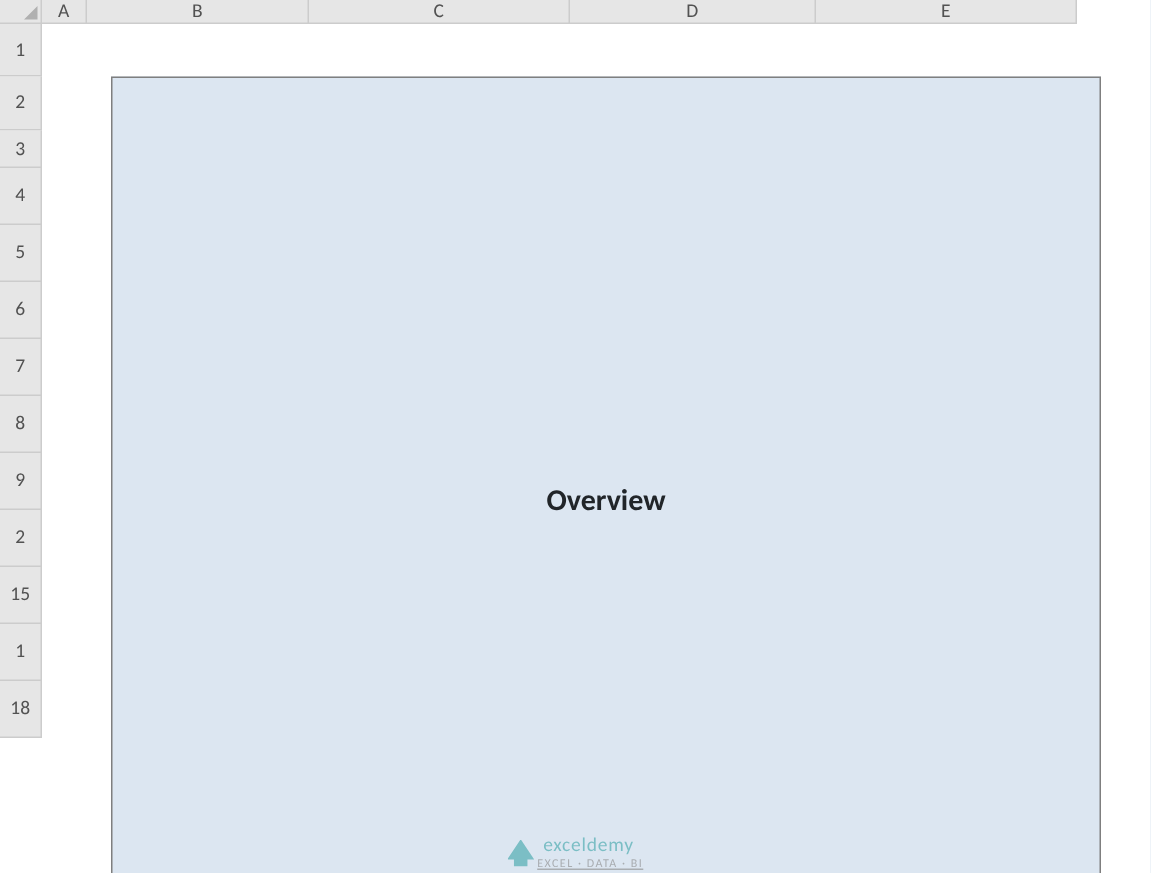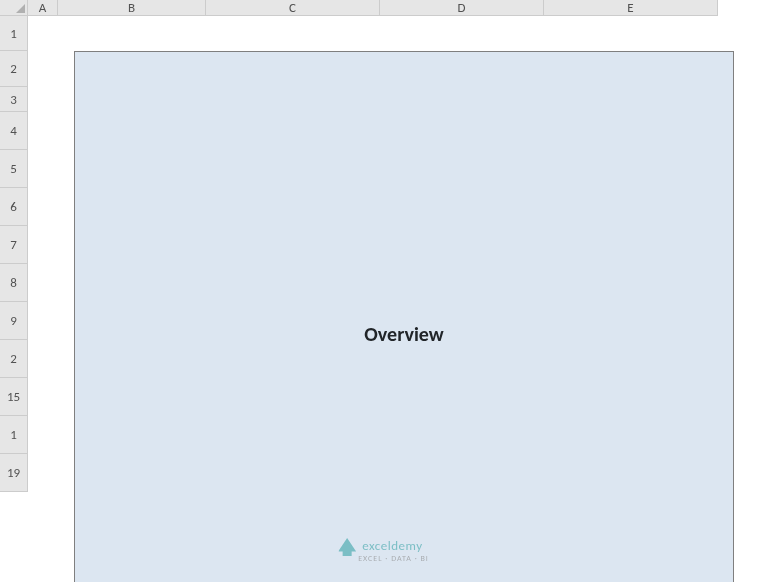--- a/index.html
+++ b/index.html
@@ -71,37 +71,37 @@
   .rh { background: #e6e6e6; border-right: 1px solid #ccc; border-bottom: 1px solid #ccc;
         text-align: center; font-size: 13px; color: #525252;
         display: flex; align-items: center; justify-content: center; }
   .rh1 { height: 35px; }
   .rh2 { height: 36px; }
   .rh3 { height: 25px; }
   .rhS { height: 38px; }
 
   .watermark {
     position: absolute;
-    bottom: 19px;
+    bottom: 1px;
     left: 50%;
     transform: translateX(-50%);
     display: flex;
-    align-items: flex-start;
+    align-items: center;
     gap: 6px;
     opacity: 0.6;
     color: #3ca4a8;
     font-size: 13px;
     letter-spacing: 0.5px;
   }
   .watermark .logo {
     width: 18px; height: 18px;
     background: #3ca4a8;
     clip-path: polygon(50% 0, 100% 75%, 75% 75%, 75% 100%, 25% 100%, 25% 75%, 0 75%);
   }
-  .watermark .sub { font-size: 8px; color: #888; letter-spacing: 1px; margin-left: -4px; }
+  .watermark .sub { font-size: 8px; color: #888; letter-spacing: 1px; margin-left: -4px; text-decoration: underline; }
 </style>
 </head>
 <body>
 
 <div class="sheet">
   <div class="corner"></div>
   <div class="col-h">A</div>
   <div class="col-h">B</div>
   <div class="col-h">C</div>
   <div class="col-h">D</div>
@@ -114,21 +114,21 @@
   <div class="rh rh3">3</div>
   <div class="rh rhS">4</div>
   <div class="rh rhS">5</div>
   <div class="rh rhS">6</div>
   <div class="rh rhS">7</div>
   <div class="rh rhS">8</div>
   <div class="rh rhS">9</div>
   <div class="rh rhS">2</div>
   <div class="rh rhS">15</div>
   <div class="rh rhS">1</div>
-  <div class="rh rhS">19</div>
+  <div class="rh rhS">18</div>
 </div>
 
 <div class="main">
   <div class="r1"></div>
 
   <div class="r2 overview-wrap">
     <div class="spacerA-r2"></div>
     <div class="overview">Overview</div>
   </div>
 

